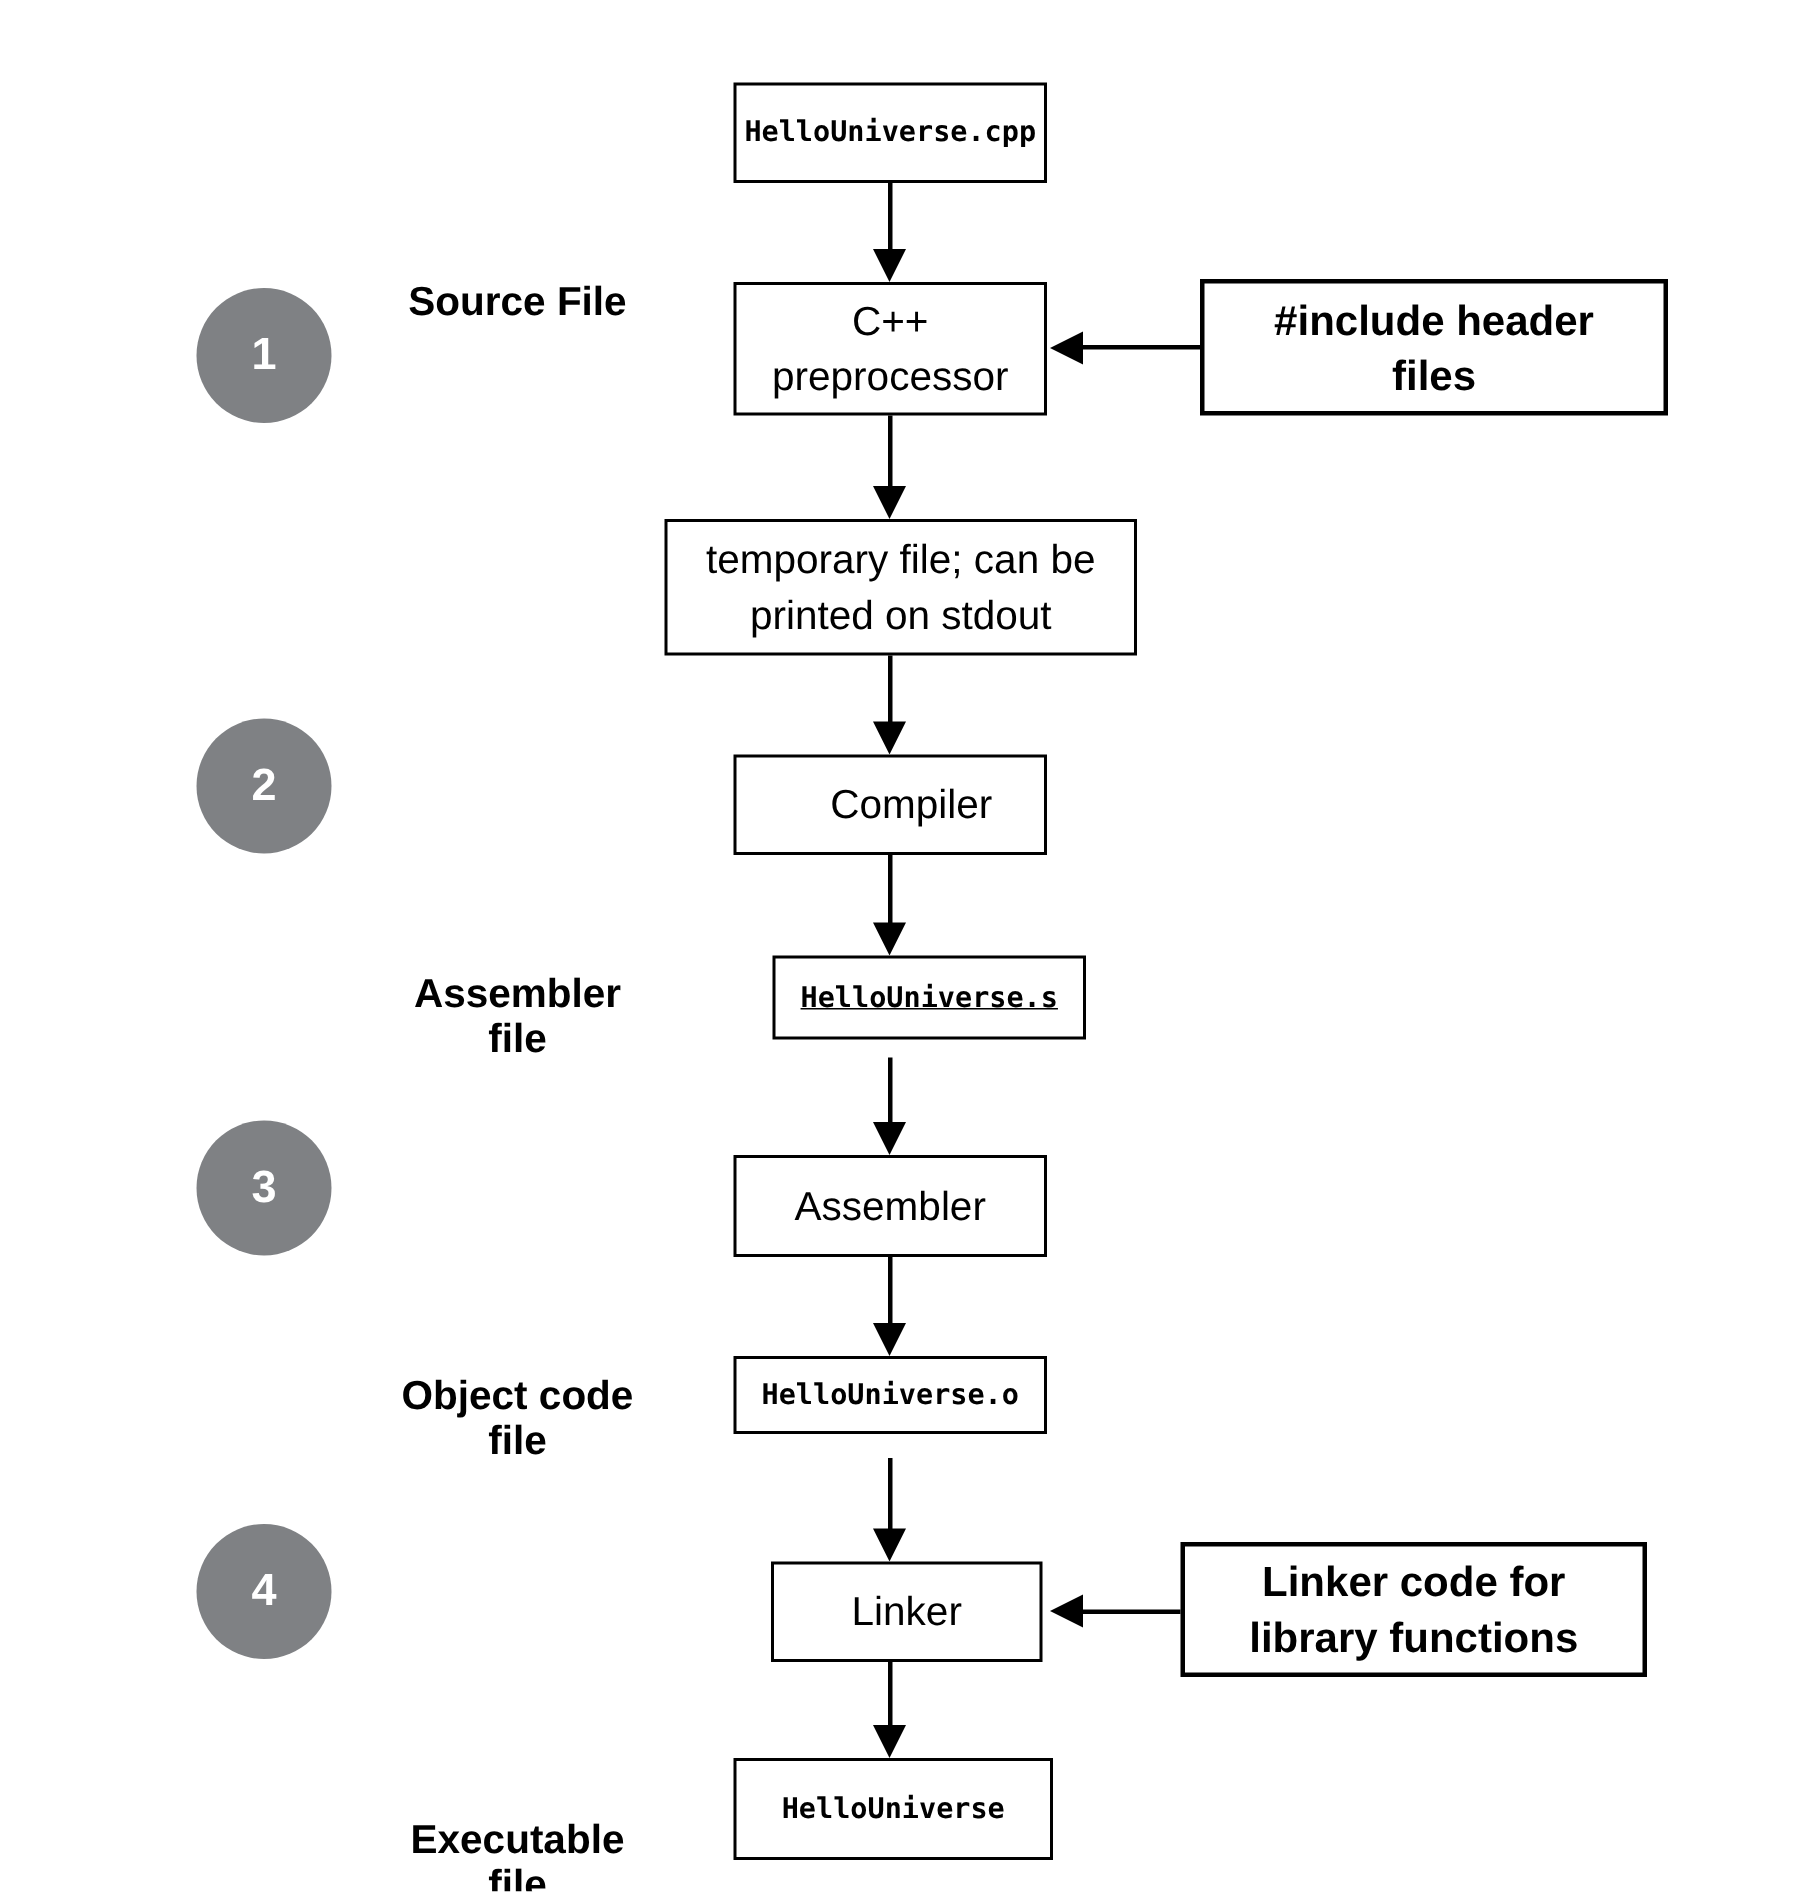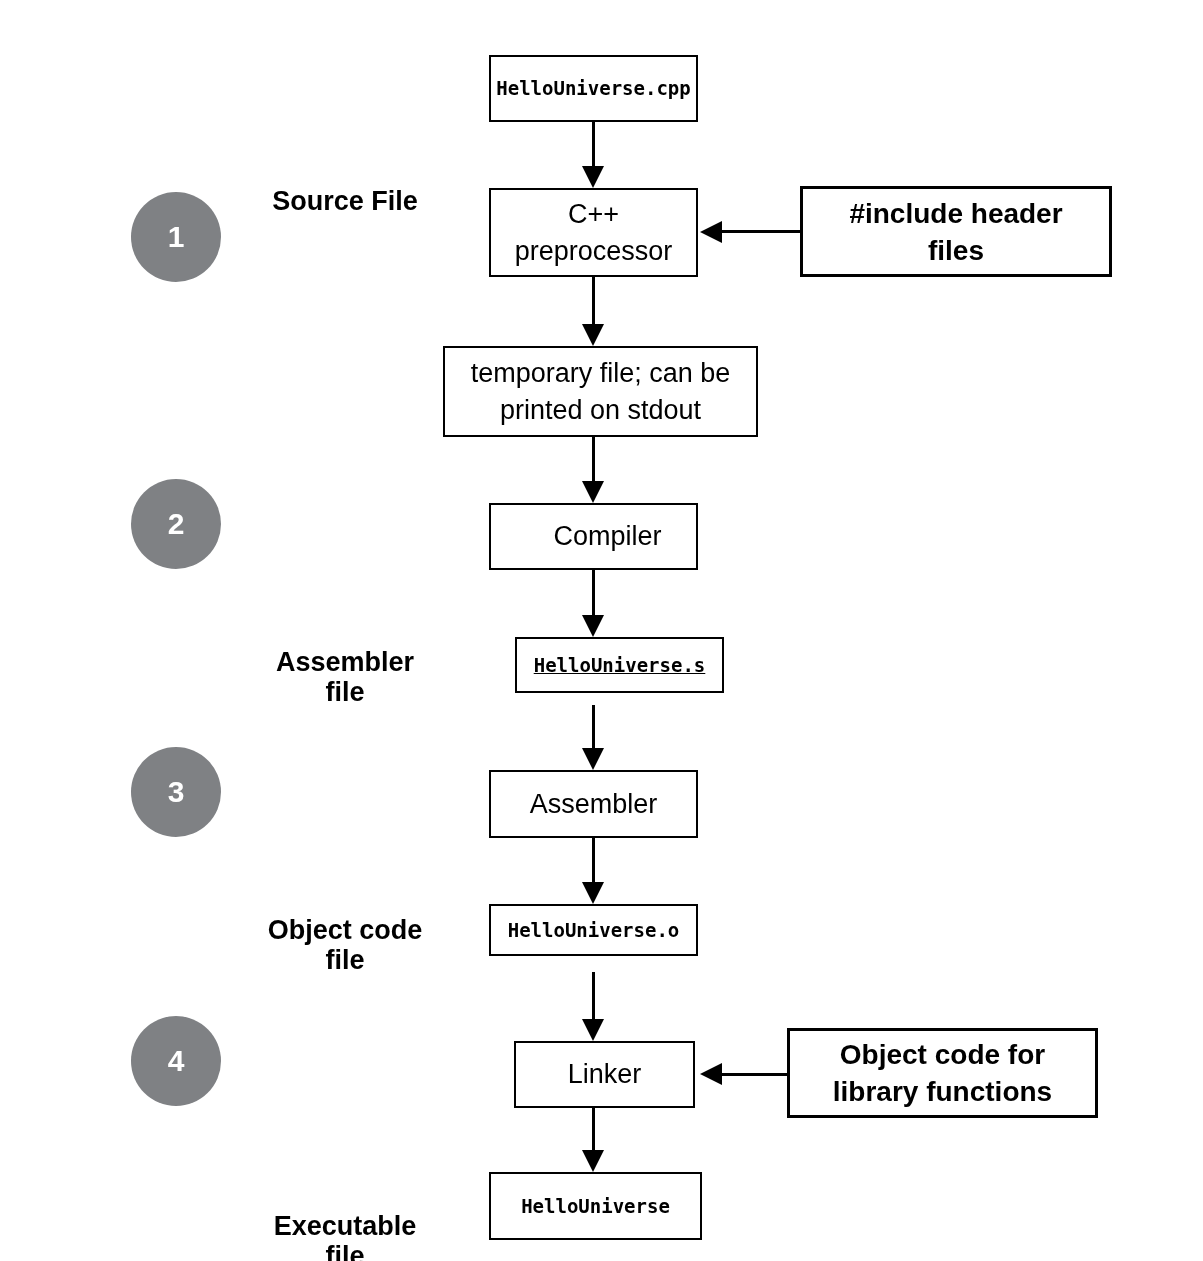--- a/index.html
+++ b/index.html
@@ -159,21 +159,21 @@
 printed on stdout</div>
   <div class="node b-com">Compiler</div>
   <div class="node mono b-hs">HelloUniverse.s</div>
   <div class="node b-asm">Assembler</div>
   <div class="node mono b-ho">HelloUniverse.o</div>
   <div class="node b-lnk">Linker</div>
   <div class="node mono b-exe">HelloUniverse</div>
 
   <div class="node side b-inc">#include header
 files</div>
-  <div class="node side b-lib">Object code for
+  <div class="node side b-lib">Linker code for
 library functions</div>
 
   <div>
     <div class="vline a1-line"></div>
     <div class="vhead a1-head"></div>
   </div>
   <div>
     <div class="vline a2-line"></div>
     <div class="vhead a2-head"></div>
   </div>

